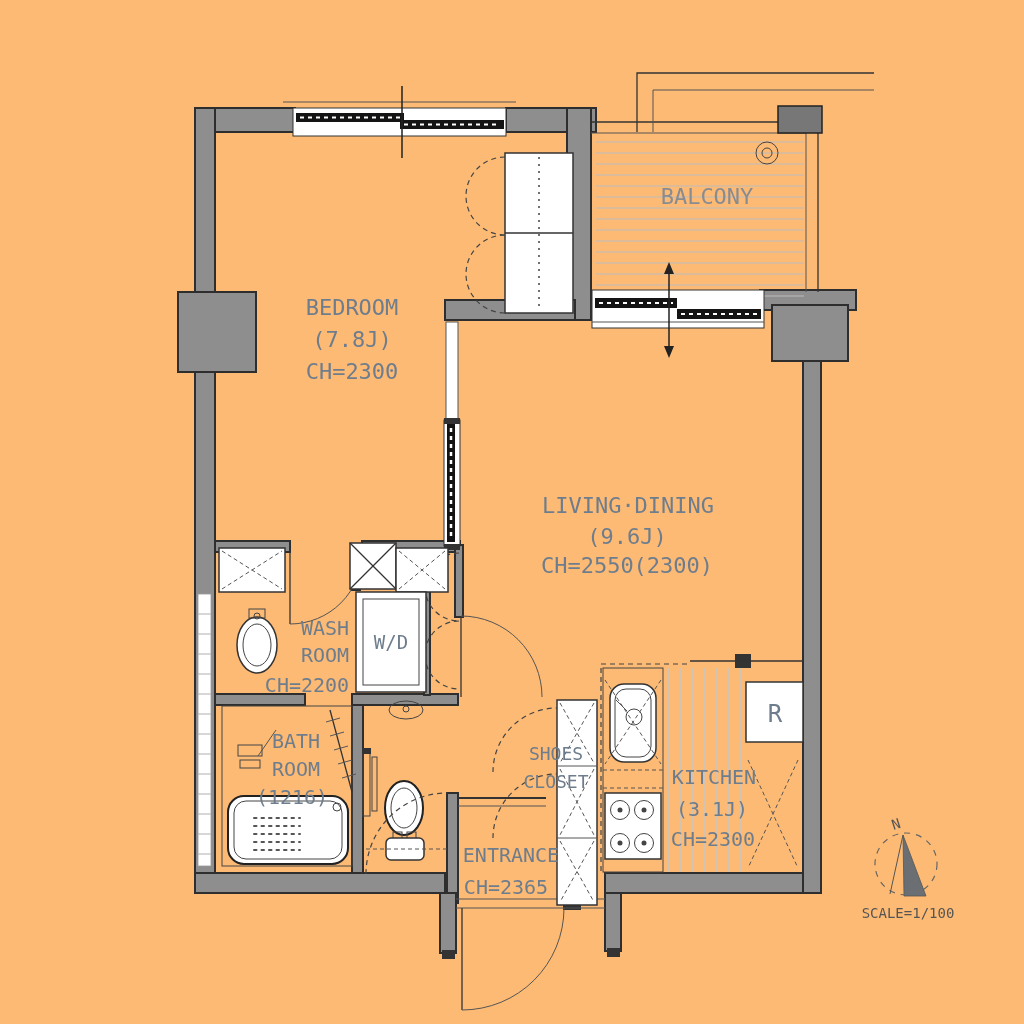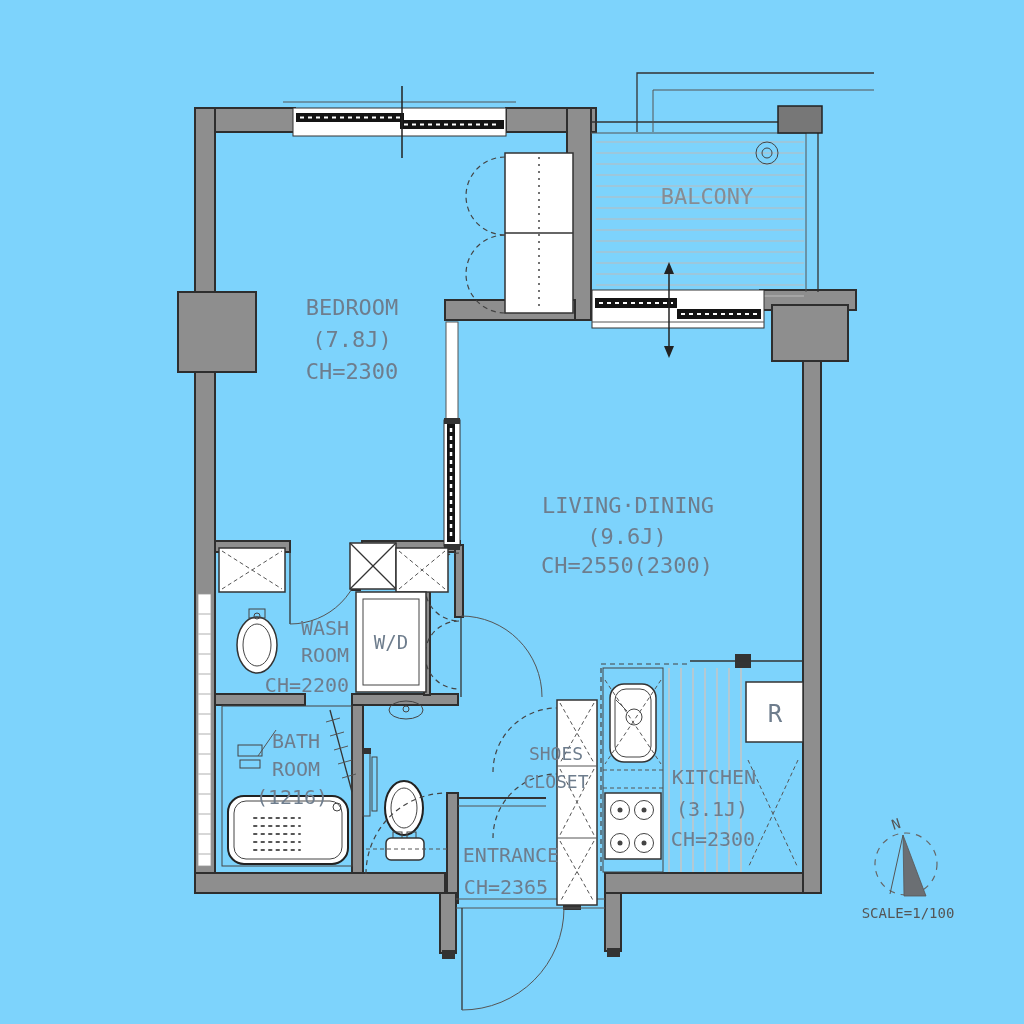--- a/index.html
+++ b/index.html
@@ -1,16 +1,16 @@
 <!DOCTYPE html>
 <html><head>
 <meta charset="utf-8">
 <style>
   html,body{margin:0;padding:0;background:#fff;}
-  .plan-container{position:relative;width:1024px;height:1024px;background:#7dd3fc;overflow:hidden;
+  .plan-container{position:relative;width:1024px;height:1024px;background:#fdba74;overflow:hidden;
     font-family:"DejaVu Sans Mono","Liberation Mono",monospace;}
   svg{display:block;}
   .wall{fill:#8e8e8e;stroke:#2e2e2e;stroke-width:2;}
   .wall-dark{fill:#777777;stroke:#222222;stroke-width:1.5;}
   .stub{fill:#333333;stroke:none;}
   .thin{stroke:#333333;stroke-width:1.3;fill:none;}
   .thin2{stroke:#555555;stroke-width:1;fill:none;}
   .fixture{stroke:#333333;stroke-width:1.5;fill:#ffffff;}
   .fixture-thin{stroke:#444444;stroke-width:1;fill:none;}
   .dash{stroke:#444444;stroke-width:1.2;fill:none;stroke-dasharray:5,4;}

